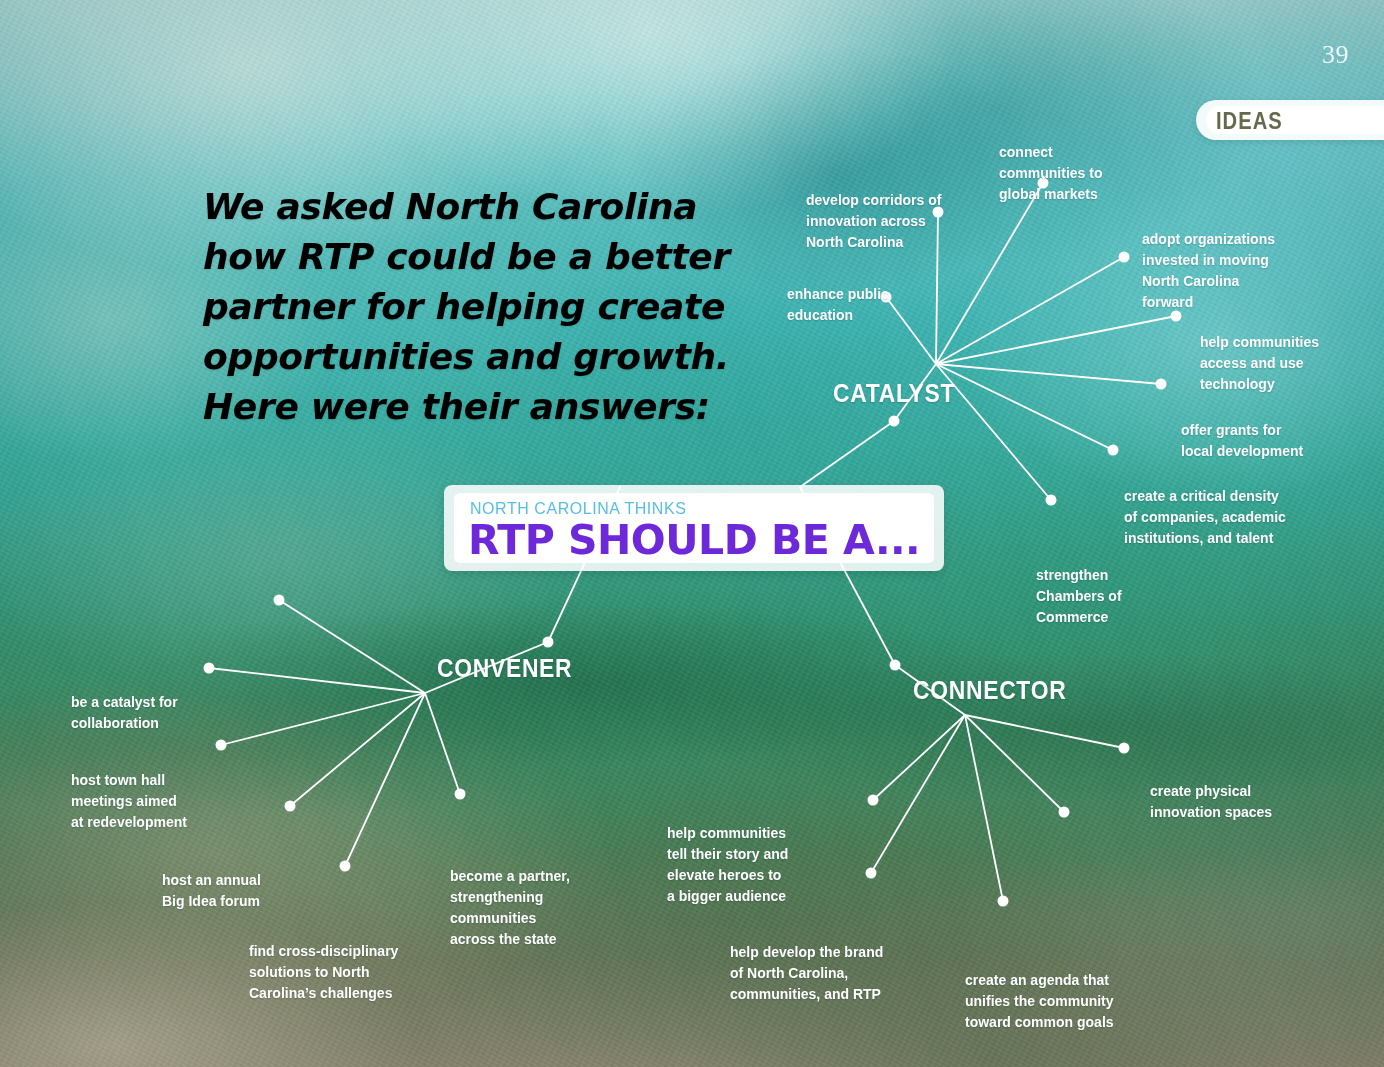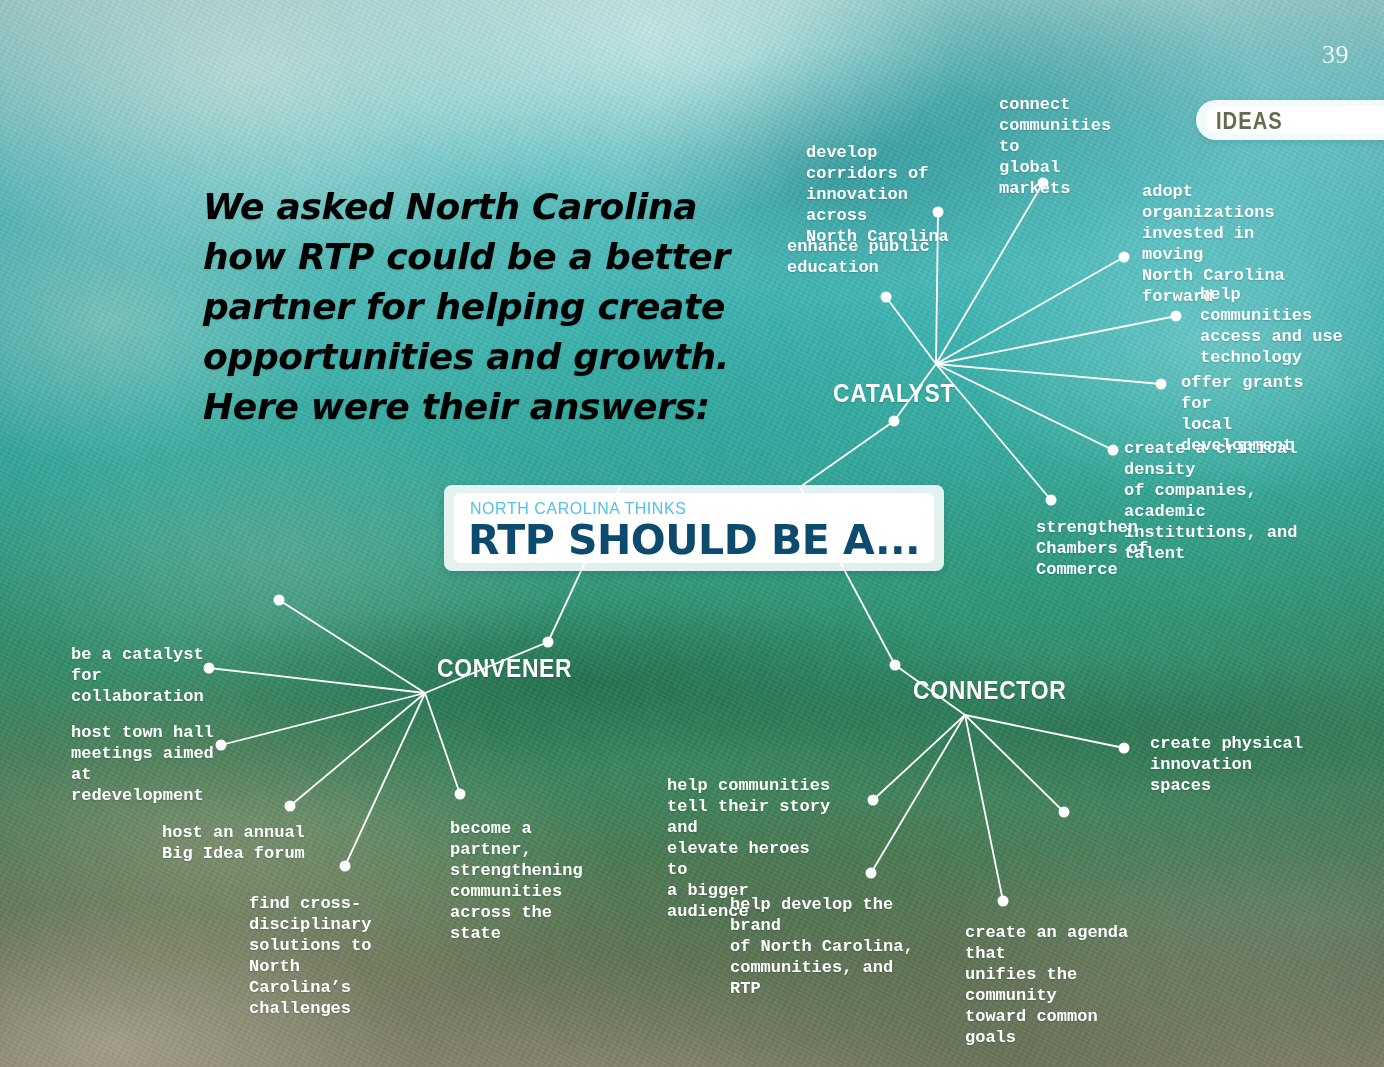--- a/index.html
+++ b/index.html
@@ -118,43 +118,44 @@
   .title-kicker{
     position:absolute;left:470px;top:499px;
     font-family:"Liberation Sans Narrow","Liberation Sans",sans-serif;
     font-size:17px;letter-spacing:.6px;color:#55bfe6;
     transform:scaleX(.94);transform-origin:left center;
   }
   .title-main{
     position:absolute;left:468px;top:518px;
     font-family:"DejaVu Sans", sans-serif;
     font-weight:bold;font-size:41px;line-height:44px;
-    letter-spacing:-.5px;color:#0c4a6e;
+    letter-spacing:-.5px;color:#6d28d9;
   }
 
   
   .hub{
     position:absolute;
     font-family:"Liberation Sans Narrow","Liberation Sans",sans-serif;
     font-weight:bold;font-size:26px;letter-spacing:.8px;color:#ffffff;
     transform:scaleX(.88);transform-origin:left center;
     white-space:nowrap;
     text-shadow:0 1px 2px rgba(0,40,40,.25);
   }
   #hub-catalyst{left:833px;top:378px;}
   #hub-convener{left:437px;top:653px;}
   #hub-connector{left:913px;top:675px;}
 
   
   .leaf{
     position:absolute;
-    font-family:Liberation Mono, monospace;
-    font-weight:bold;font-size:17px;line-height:21px;
+    font-family:Liberation Sans, sans-serif;
+    font-weight:bold;font-size:14px;line-height:21px;
     color:#ffffff;white-space:pre-line;
     text-shadow:0 1px 1.5px rgba(0,40,40,.22);
+    margin-top:48px;
   }
 </style>
 </head>
 <body>
 
 <div id="page">
 
   <div class="bg bg-base"></div>
   <div class="bg bg-wash"></div>
   <div class="bg bg-ridge"></div>

